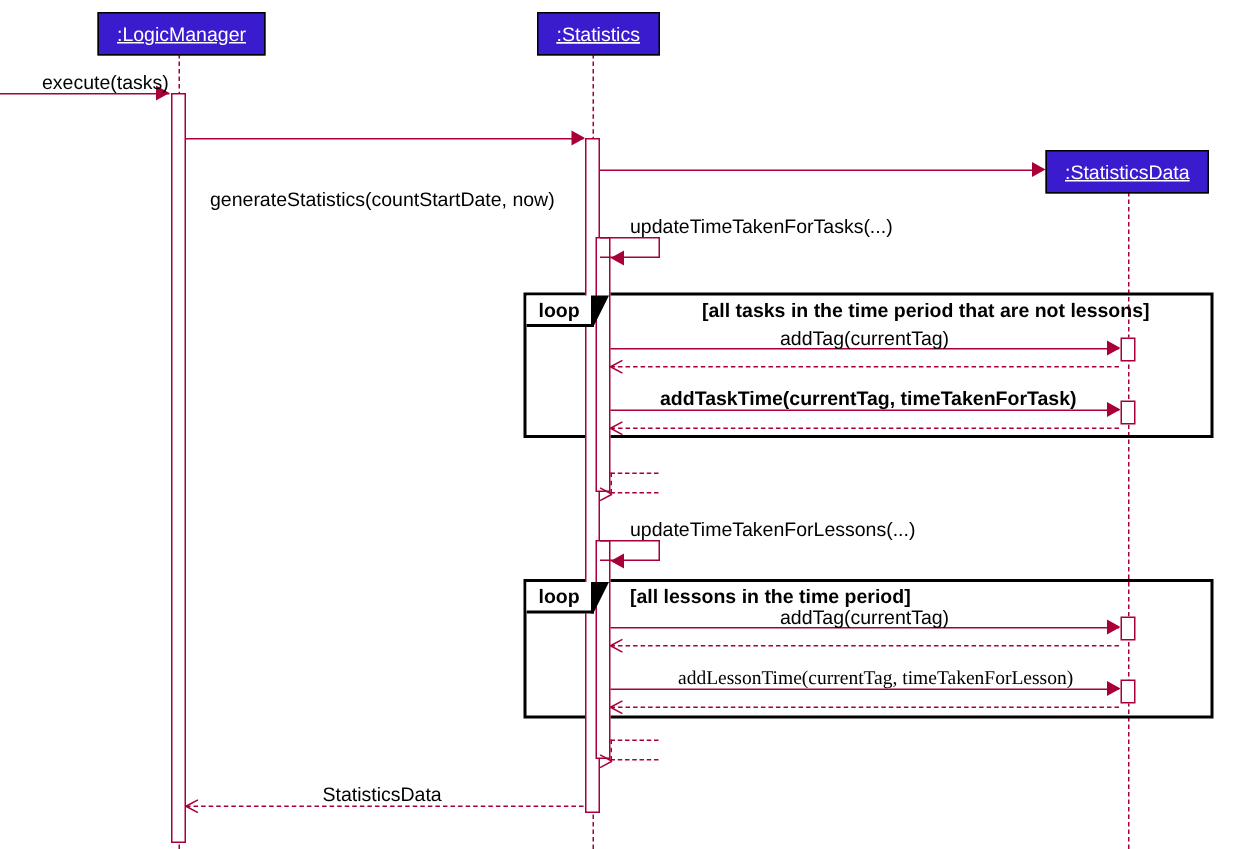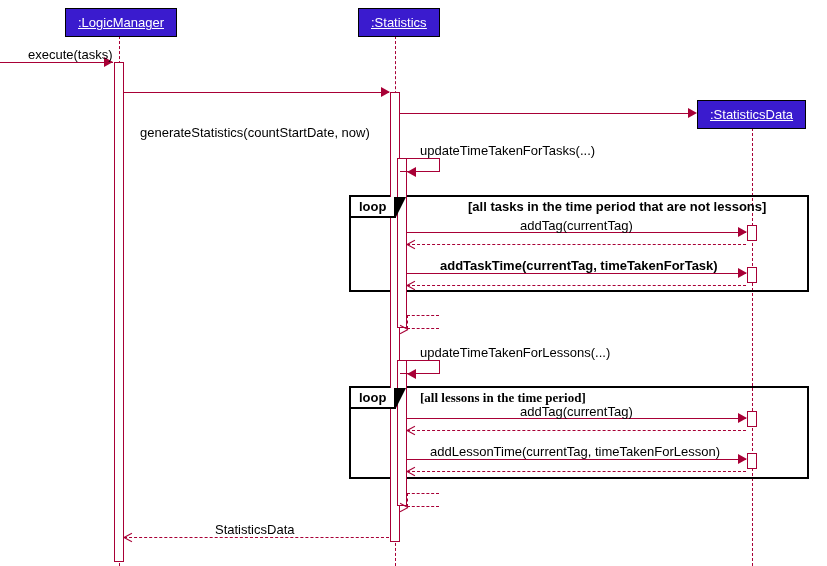--- a/index.html
+++ b/index.html
@@ -152,29 +152,29 @@
 
 <div class="self-return" style="left:407px; top:315px; width:32px; height:14px;"></div>
 <div class="arrow-head left-open" style="left:408px; top:330px; transform:scaleX(-1);"></div>
 
 <div class="msg-label" style="left:420px; top:345px;">updateTimeTakenForLessons(...)</div>
 <div class="self-call" style="left:400px; top:360px; width:40px; height:14px;"></div>
 <div class="arrow-head right-solid" style="left:407px; top:369px; transform:scaleX(-1);"></div>
 
 <div class="loop-box" style="left:349px; top:386px; width:460px; height:93px;"></div>
 <div class="loop-tag" style="left:351px; top:388px;">loop</div>
-<div class="loop-guard" style="left:420px; top:390px;font-family:Liberation Serif, serif;">[all lessons in the time period]</div>
+<div class="loop-guard" style="left:420px; top:390px;">[all lessons in the time period]</div>
 
 <div class="msg-label" style="left:520px; top:404px;">addTag(currentTag)</div>
 <div class="msg-line" style="left:407px; top:418px; width:339px;"></div>
 <div class="arrow-head right-solid" style="left:738px; top:413px;"></div>
 <div class="msg-line dashed" style="left:407px; top:430px; width:339px;"></div>
 <div class="arrow-head left-open" style="left:407px; top:431px;"></div>
 
-<div class="msg-label" style="left:430px; top:444px;">addLessonTime(currentTag, timeTakenForLesson)</div>
+<div class="msg-label" style="left:452px; top:444px;font-family:Liberation Serif, serif;">addLessonTime(currentTag, timeTakenForLesson)</div>
 <div class="msg-line" style="left:407px; top:459px; width:339px;"></div>
 <div class="arrow-head right-solid" style="left:738px; top:454px;"></div>
 <div class="msg-line dashed" style="left:407px; top:471px; width:339px;"></div>
 <div class="arrow-head left-open" style="left:407px; top:472px;"></div>
 
 <div class="self-return" style="left:407px; top:493px; width:32px; height:14px;"></div>
 <div class="arrow-head left-open" style="left:408px; top:508px; transform:scaleX(-1);"></div>
 
 <div class="msg-label" style="left:215px; top:522px;">StatisticsData</div>
 <div class="msg-line dashed" style="left:124px; top:537px; width:265px;"></div>

